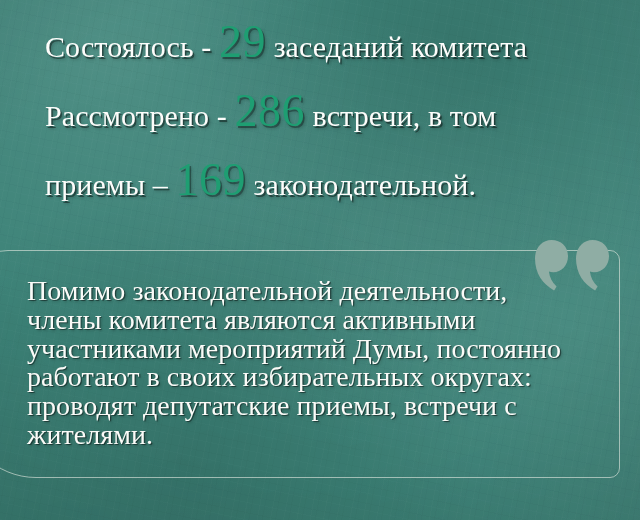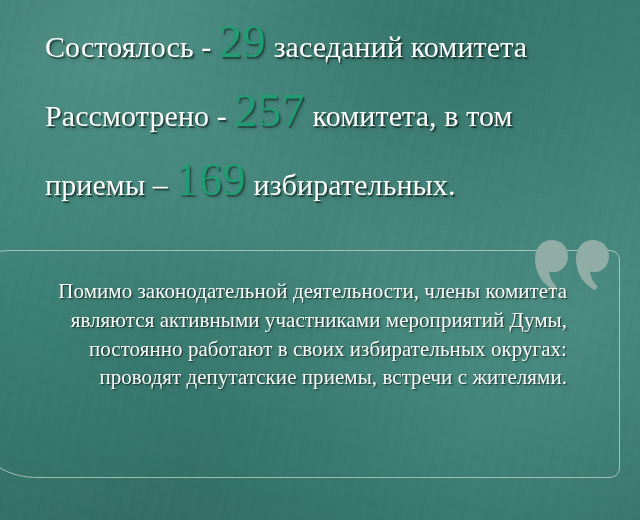--- a/index.html
+++ b/index.html
@@ -114,46 +114,45 @@
   }
   #quote-mark svg { display: block; }
 
   #body-text {
     position: absolute;
     left: 27px;
     top: 277px;
     width: 540px;
     z-index: 6;
     color: #fbfbf8;
-    font-size: 21px;
+    font-size: 28px;
     line-height: 28.8px;
     letter-spacing: 0.05px;
     text-shadow:
       1.2px 1.2px 0.4px rgba(0,0,0,0.40),
       2px 2px 2.6px rgba(0,0,0,0.20);
-    text-align: right;
   }
 </style>
 </head>
 <body>
 
 <div id="slide">
 
   <div class="tex-a"></div>
   <div class="tex-b"></div>
   <div class="tex-c"></div>
   <div class="vignette"></div>
 
   <div id="headline">
 
     <div class="head-line"><span>Состоялось - </span><span class="big-num">29</span><span> заседаний комитета</span></div>
 
-    <div class="head-line"><span>Рассмотрено - </span><span class="big-num">257</span><span> комитета, в том</span></div>
+    <div class="head-line"><span>Рассмотрено - </span><span class="big-num">286</span><span> встречи, в том</span></div>
 
-    <div class="head-line"><span>приемы – </span><span class="big-num">169</span><span> избирательных.</span></div>
+    <div class="head-line"><span>приемы – </span><span class="big-num">169</span><span> законодательной.</span></div>
 
   </div>
 
   <div id="callout"></div>
 
   <div id="quote-mark">
     <svg width="78" height="56" viewBox="0 0 78 56" xmlns="http://www.w3.org/2000/svg" aria-hidden="true">
       <g fill="#8fada4">
         <path d="M17.5 1 C27.2 1 34 7.8 34 17.2 C34 26.3 27.6 33.2 19.2 33.2
                  C17.6 33.2 16.2 33.0 14.9 32.6

